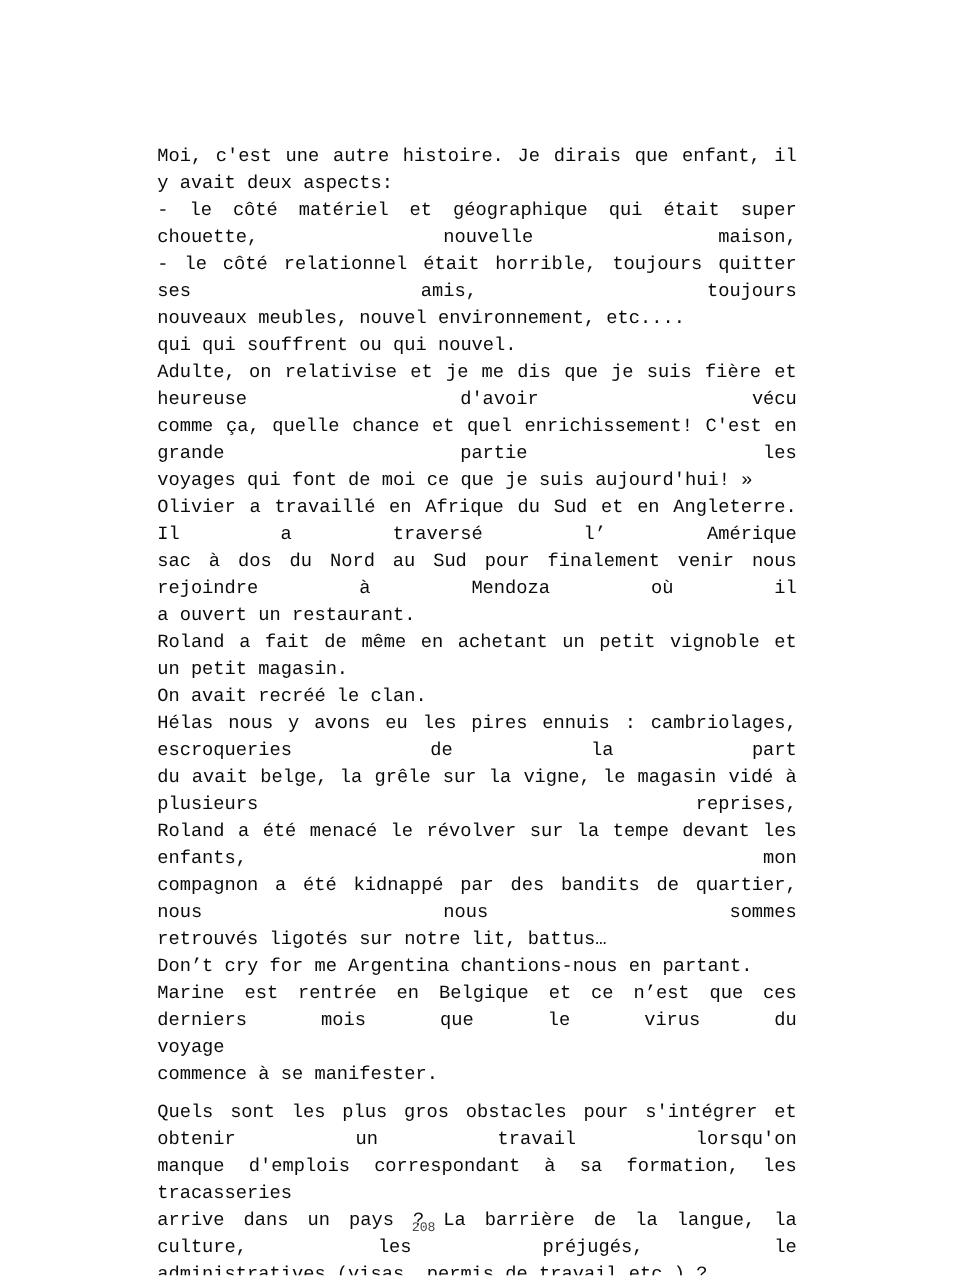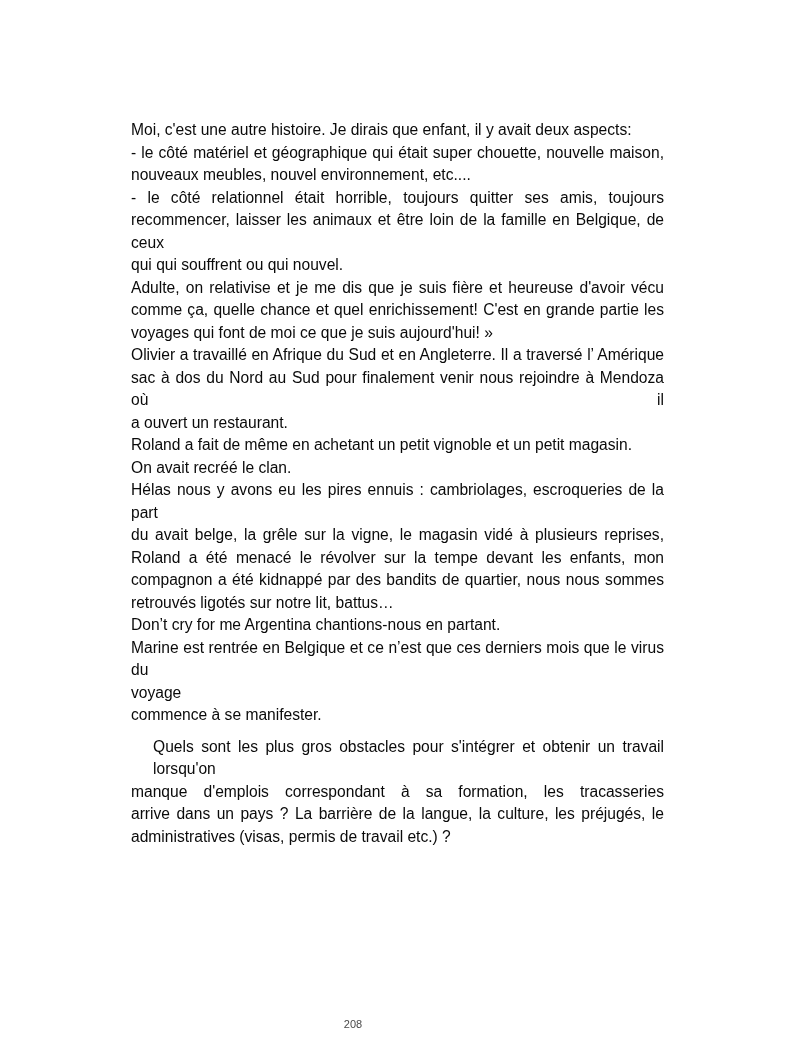--- a/index.html
+++ b/index.html
@@ -6,60 +6,59 @@
     margin: 0;
     padding: 0;
     background: #ffffff;
   }
   .page {
     position: relative;
     width: 690px;
     height: 1063px;
     background: #ffffff;
     overflow: hidden;
-    font-family: Liberation Sans, sans-serif;
+    font-family: Liberation Mono, monospace;
     color: #0a0a0a;
   }
   .text-block {
     position: absolute;
     left: 131px;
     top: 119px;
     width: 533px;
     font-size: 15.6px;
     line-height: 22.5px;
     color: #0a0a0a;
   }
   .line {
     text-align: justify;
     min-height: 22.5px;
   }
   .line.j { text-align-last: justify; }
   .line.l { text-align-last: left; }
-  .line.gap { margin-top: 9px; margin-left: 22px; }
+  .line.gap { margin-top: 9px; }
   .page-number {
     position: absolute;
     top: 1014px;
     left: 16px;
     right: 0;
     text-align: center;
     font-size: 11px;
     line-height: 20px;
     color: #4a4a4a;
   }
 </style>
 </head>
 <body>
 
 <div class="page">
   <div class="text-block">
       <div class="line l">Moi, c'est une autre histoire. Je dirais que enfant, il y avait deux aspects:</div>
       <div class="line j">- le côté matériel et géographique qui était super chouette, nouvelle maison,</div>
+      <div class="line j">- le côté relationnel était horrible, toujours quitter ses amis, toujours</div>
       <div class="line l">nouveaux meubles, nouvel environnement, etc....</div>
-      <div class="line j">- le côté relationnel était horrible, toujours quitter ses amis, toujours</div>
-      <div class="line j">recommencer, laisser les animaux et être loin de la famille en Belgique, de ceux</div>
       <div class="line l">qui qui souffrent ou qui nouvel.</div>
       <div class="line j">Adulte, on relativise et je me dis que je suis fière et heureuse d'avoir vécu</div>
       <div class="line j">comme ça, quelle chance et quel enrichissement! C'est en grande partie les</div>
       <div class="line l">voyages qui font de moi ce que je suis aujourd'hui! »</div>
       <div class="line j">Olivier a travaillé en Afrique du Sud et en Angleterre. Il a traversé l’ Amérique</div>
       <div class="line j">sac à dos du Nord au Sud pour finalement venir nous rejoindre à Mendoza où il</div>
       <div class="line l">a ouvert un restaurant.</div>
       <div class="line l">Roland a fait de même en achetant un petit vignoble et un petit magasin.</div>
       <div class="line l">On avait recréé le clan.</div>
       <div class="line j">Hélas nous y avons eu les pires ennuis : cambriolages, escroqueries de la part</div>

